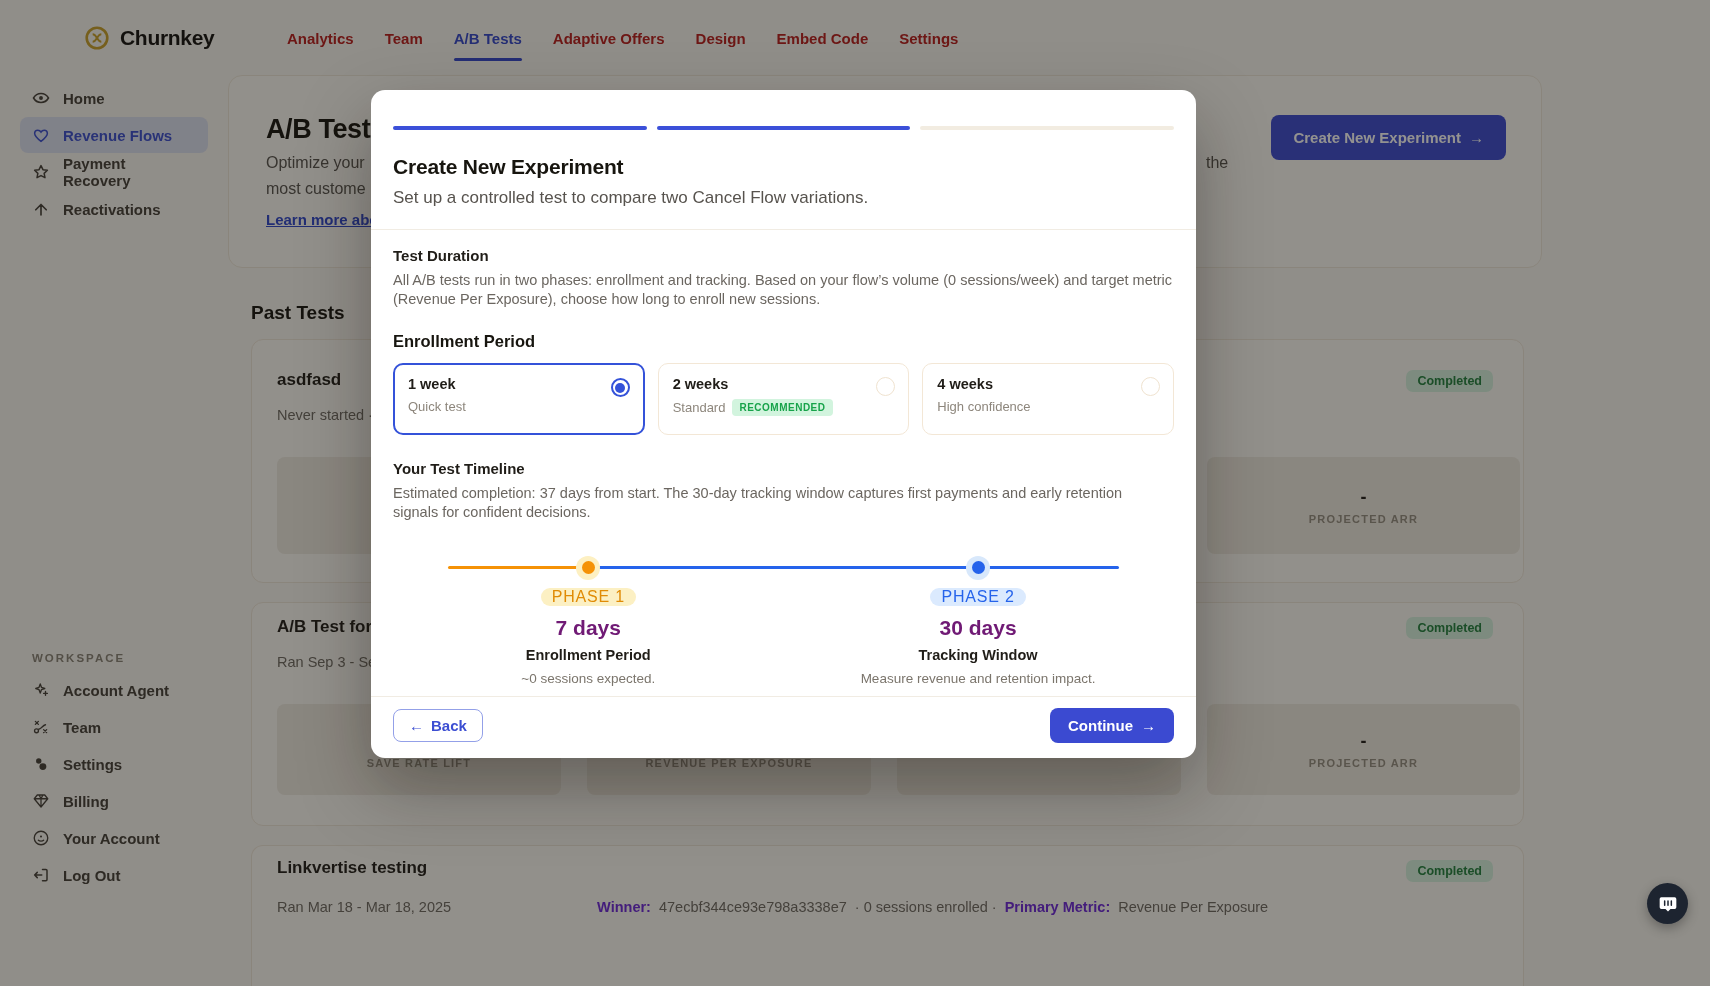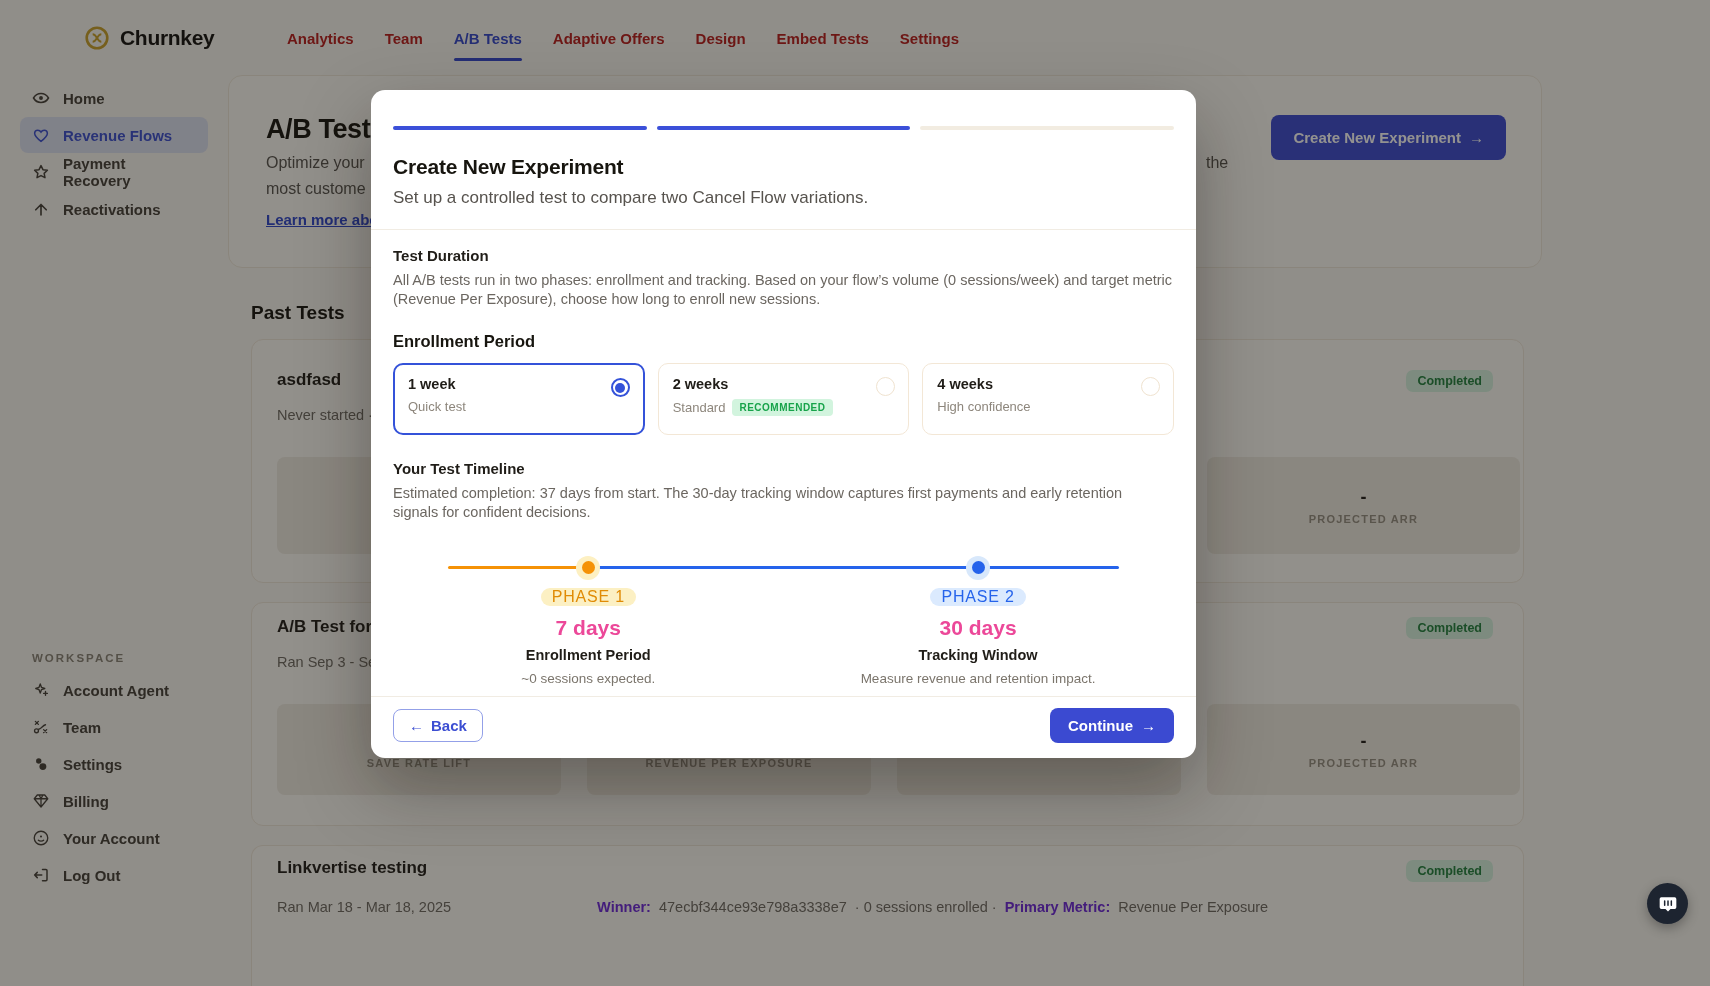--- a/index.html
+++ b/index.html
@@ -92,21 +92,21 @@
   .tl-dot.d2 { left:79%; background:#d8e8fb; }
   .tl-dot .core { width:13px; height:13px; border-radius:50%; }
   .tl-dot.d1 .core { background:#f59206; }
   .tl-dot.d2 .core { background:#2563eb; }
   .phase-col { position:absolute; top:22px; width:320px; text-align:center; }
   .phase-col.p1 { left:calc(20.9% - 160px); }
   .phase-col.p2 { left:calc(79% - 160px); }
   .phase-pill { display:inline-block; font-size:16px; font-weight:400; letter-spacing:0.8px; padding:0 11px; border-radius:999px; }
   .phase-pill.y { color:#e08b05; background:#fcf0c3; }
   .phase-pill.b { color:#2563eb; background:#dbeafe; }
-  .phase-dur { margin-top:10px; font-size:21px; font-weight:800; color:#ec4899; }
+  .phase-dur { margin-top:10px; font-size:21px; font-weight:800; color:#701a75; }
   .phase-name { margin-top:7px; font-size:14.5px; font-weight:700; color:#201d18; }
   .phase-note { margin-top:8px; font-size:13.5px; color:#7b756c; }
 
   .modal-footer { position:absolute; left:0; right:0; bottom:0; height:62px; border-top:1px solid #f1ece3; display:flex; align-items:center; justify-content:space-between; padding:0 22px 4px; }
   .btn-back { display:flex; align-items:center; gap:7px; background:#fff; color:#3c4ed2; border:1.5px solid #93a0e8; border-radius:8px; font-size:15px; font-weight:600; padding:7px 15px; cursor:pointer; font-family:inherit; }
   .btn-continue { display:flex; align-items:center; gap:8px; background:#3b4ad1; color:#fff; border:none; border-radius:8px; font-size:15px; font-weight:600; padding:9px 18px; cursor:pointer; font-family:inherit; }
 
   
   .intercom { position:fixed; right:22px; bottom:62px; width:41px; height:41px; border-radius:50%; background:#1d2430; display:flex; align-items:center; justify-content:center; cursor:pointer; z-index:55; box-shadow:0 4px 12px rgba(0,0,0,0.3); }
 </style>
@@ -122,21 +122,21 @@
         </svg>
     </span>
     <span class="brand-name">Churnkey</span>
   </div>
   <div class="nav-items">
     <span class="nav-link">Analytics</span>
     <span class="nav-link">Team</span>
     <span class="nav-link active">A/B Tests</span>
     <span class="nav-link">Adaptive Offers</span>
     <span class="nav-link">Design</span>
-    <span class="nav-link">Embed Tests</span>
+    <span class="nav-link">Embed Code</span>
     <span class="nav-link">Settings</span>
   </div>
 </div>
 
 <div class="sidebar">
   <div class="side-group-top">
     <div class="side-item">
       <span class="ic">
           <svg viewBox="0 0 24 24" width="18" height="18">
             <path d="M2 12s3.5-6 10-6 10 6 10 6-3.5 6-10 6-10-6-10-6z" fill="none" stroke="currentColor" stroke-width="2"></path>

